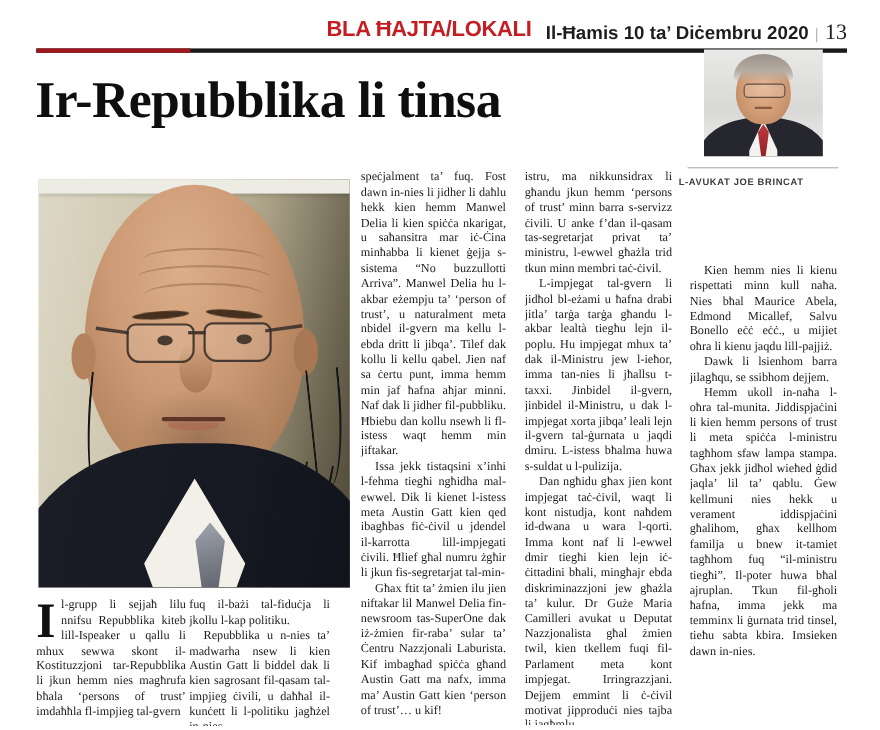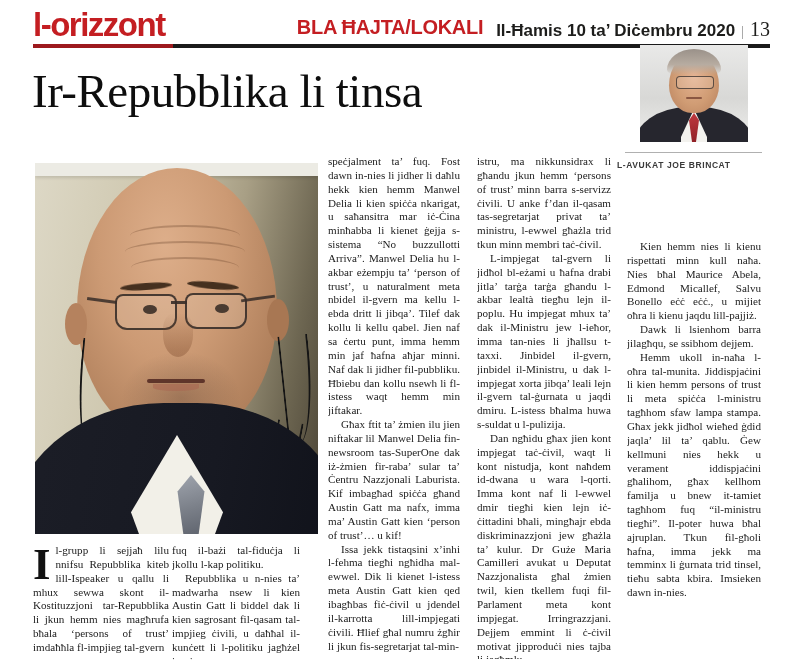--- a/index.html
+++ b/index.html
@@ -14,21 +14,21 @@
         letter-spacing:-0.3px;color:#c41e22;}
   .dateline{position:absolute;right:30px;top:18px;display:flex;align-items:baseline;gap:6px;}
   .date-text{font-family:"Liberation Sans",sans-serif;font-weight:bold;font-size:17px;color:#1d1d1b;}
   .date-sep{color:#8a8a8a;font-size:14px;}
   .page-num{font-family:"Liberation Serif",serif;font-size:20px;color:#1d1d1b;text-align:right;}
   .rule-black{position:absolute;left:33px;top:44px;width:737px;height:4px;background:#1a1a1a;}
   .rule-red{position:absolute;left:33px;top:44px;width:140px;height:4px;background:#9d191d;}
 
   
   .headline{position:absolute;left:32px;top:64px;font-family:"Liberation Serif",serif;
-        font-weight:normal;font-size:47px;letter-spacing:-0.5px;color:#0e0e0e;white-space:nowrap;}
+        font-weight:bold;font-size:47px;letter-spacing:-0.5px;color:#0e0e0e;white-space:nowrap;}
 
   
   .author-photo{position:absolute;left:640px;top:45px;width:108px;height:97px;overflow:hidden;
         background:linear-gradient(180deg,#e9e9e8 0%,#d8d8d6 55%,#eeeeec 100%);}
   .a-head{position:absolute;left:29px;top:8px;width:50px;height:60px;
         border-radius:50% 50% 46% 46%/54% 54% 46% 46%;
         background:radial-gradient(ellipse at 50% 38%,#e5b392 0%,#d09c74 55%,#b67f5c 100%);}
   .a-hair{position:absolute;left:27px;top:4px;width:54px;height:26px;
         border-radius:50% 50% 20% 20%/80% 80% 20% 20%;
         background:linear-gradient(180deg,#9a9189 0%,#b7aca1 60%,rgba(183,172,161,0) 100%);}
@@ -112,21 +112,20 @@
   .col4{left:477px;top:155px;width:134px;height:504px;}
   .col5{left:627px;top:240px;width:134px;height:419px;}
   .dropcap{float:left;font-size:45px;line-height:37px;font-weight:bold;
         padding:2px 5px 0 0;color:#111;}
 </style>
 </head>
 <body>
 
 <div class="page">
 
-  <div class="logo">l-orizzont</div>
   <div class="section-title">BLA ĦAJTA/LOKALI</div>
   <div class="dateline">
     <span class="date-text">Il-Ħamis 10 ta’ Diċembru 2020</span>
     <span class="date-sep">|</span>
     <span class="page-num">13</span>
   </div>
   <div class="rule-black"></div>
   <div class="rule-red"></div>
 
   <div class="headline">Ir-Repubblika li tinsa</div>
@@ -177,22 +176,22 @@
     <p><span class="dropcap">I</span><span>l-grupp li sejjaħ lilu nnifsu Repubblika kiteb lill-Ispeaker u qallu li mhux sewwa skont il-Kostituzzjoni tar-Repubblika li jkun hemm nies magħrufa bħala ‘persons of trust’ imdaħħla fl-impjieg tal-gvern</span></p>
   </div>
 
   <div class="col col2">
     <p>fuq il-bażi tal-fiduċja li jkollu l-kap politiku.</p>
     <p class="indent">Repubblika u n-nies ta’ madwarha nsew li kien Austin Gatt li biddel dak li kien sagrosant fil-qasam tal-impjieg ċivili, u daħħal il-kunċett li l-politiku jagħżel in-nies</p>
   </div>
 
   <div class="col col3">
     <p>speċjalment ta’ fuq. Fost dawn in-nies li jidher li daħlu hekk kien hemm Manwel Delia li kien spiċċa nkarigat, u saħansitra mar iċ-Ċina minħabba li kienet ġejja s-sistema “No buzzullotti Arriva”. Manwel Delia hu l-akbar eżempju ta’ ‘person of trust’, u naturalment meta nbidel il-gvern ma kellu l-ebda dritt li jibqa’. Tilef dak kollu li kellu qabel. Jien naf sa ċertu punt, imma hemm min jaf ħafna aħjar minni. Naf dak li jidher fil-pubbliku. Ħbiebu dan kollu nsewh li fl-istess waqt hemm min jiftakar.</p>
+    <p class="indent">Issa jekk tistaqsini x’inhi l-fehma tiegħi ngħidha mal-ewwel. Dik li kienet l-istess meta Austin Gatt kien qed ibagħbas fiċ-ċivil u jdendel il-karrotta lill-impjegati ċivili. Ħlief għal numru żgħir li jkun fis-segretarjat tal-min-</p>
     <p class="indent">Għax ftit ta’ żmien ilu jien niftakar lil Manwel Delia fin-newsroom tas-SuperOne dak iż-żmien fir-raba’ sular ta’ Ċentru Nazzjonali Laburista. Kif imbagħad spiċċa għand Austin Gatt ma nafx, imma ma’ Austin Gatt kien ‘person of trust’… u kif!</p>
-    <p class="indent">Issa jekk tistaqsini x’inhi l-fehma tiegħi ngħidha mal-ewwel. Dik li kienet l-istess meta Austin Gatt kien qed ibagħbas fiċ-ċivil u jdendel il-karrotta lill-impjegati ċivili. Ħlief għal numru żgħir li jkun fis-segretarjat tal-min-</p>
   </div>
 
   <div class="col col4">
     <p>istru, ma nikkunsidrax li għandu jkun hemm ‘persons of trust’ minn barra s-servizz ċivili. U anke f’dan il-qasam tas-segretarjat privat ta’ ministru, l-ewwel għażla trid tkun minn membri taċ-ċivil.</p>
     <p class="indent">L-impjegat tal-gvern li jidħol bl-eżami u ħafna drabi jitla’ tarġa tarġa għandu l-akbar lealtà tiegħu lejn il-poplu. Hu impjegat mhux ta’ dak il-Ministru jew l-ieħor, imma tan-nies li jħallsu t-taxxi. Jinbidel il-gvern, jinbidel il-Ministru, u dak l-impjegat xorta jibqa’ leali lejn il-gvern tal-ġurnata u jaqdi dmiru. L-istess bħalma huwa s-suldat u l-pulizija.</p>
     <p class="indent">Dan ngħidu għax jien kont impjegat taċ-ċivil, waqt li kont nistudja, kont naħdem id-dwana u wara l-qorti. Imma kont naf li l-ewwel dmir tiegħi kien lejn iċ-ċittadini bħali, mingħajr ebda diskriminazzjoni jew għażla ta’ kulur. Dr Guże Maria Camilleri avukat u Deputat Nazzjonalista għal żmien twil, kien tkellem fuqi fil-Parlament meta kont impjegat. Irringrazzjani. Dejjem emmint li ċ-ċivil motivat jipproduċi nies tajba li jagħmlu</p>
   </div>
 
   <div class="col col5">
     <p class="indent">Kien hemm nies li kienu rispettati minn kull naħa. Nies bħal Maurice Abela, Edmond Micallef, Salvu Bonello eċċ eċċ., u mijiet oħra li kienu jaqdu lill-pajjiż.</p>

